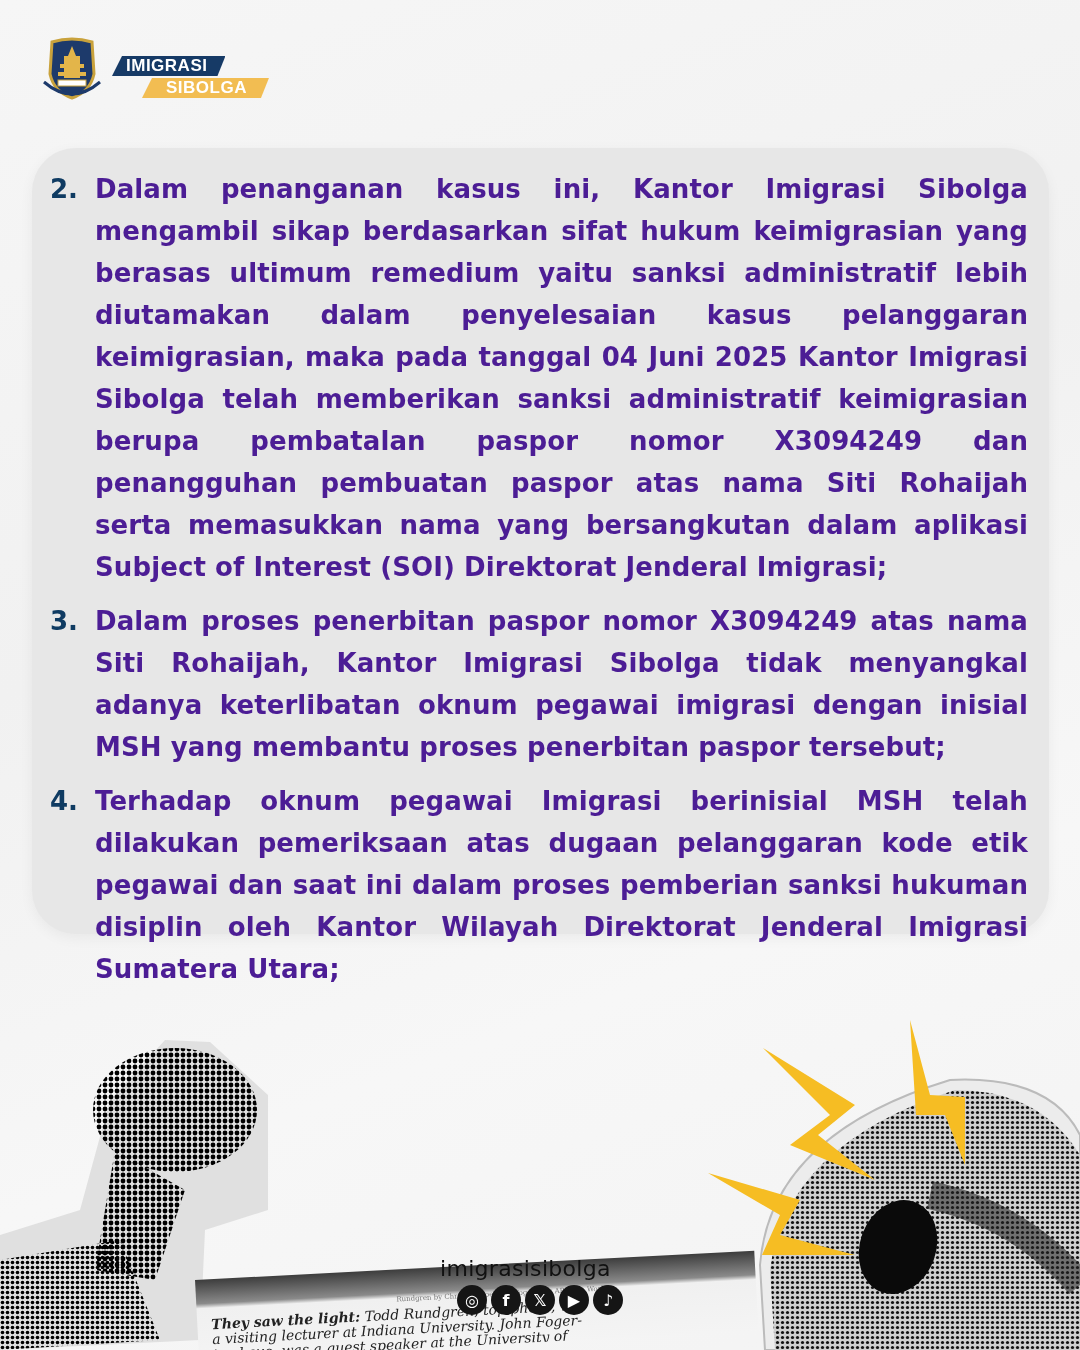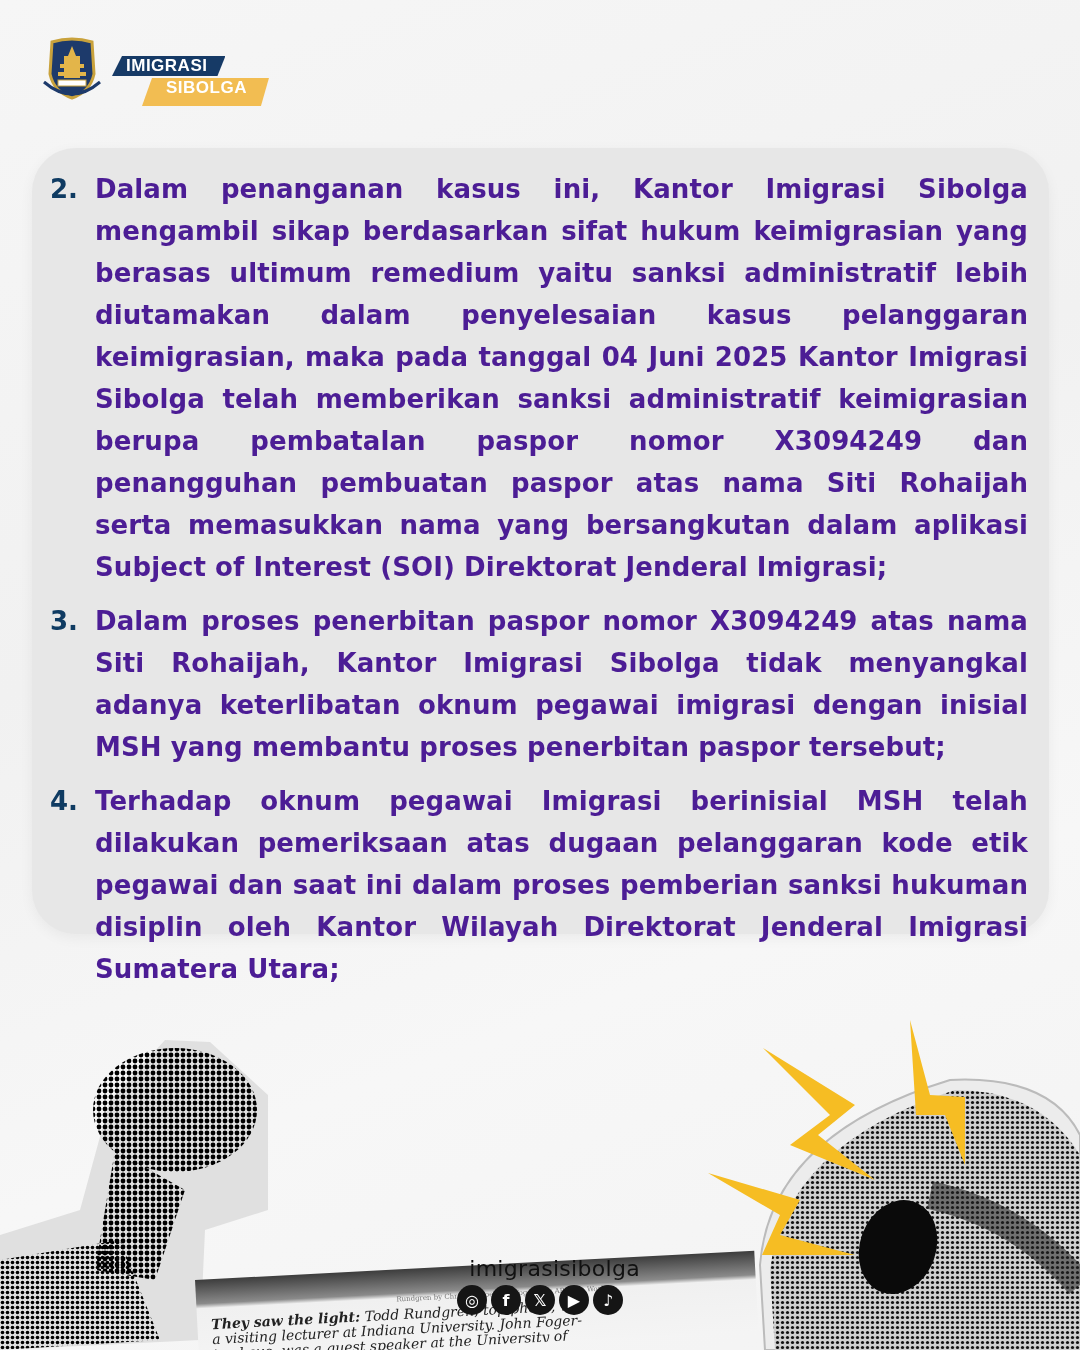--- a/index.html
+++ b/index.html
@@ -11,41 +11,41 @@
     .logo-wrap { position: absolute; left: 38px; top: 34px; display: flex; align-items: center; }
     .emblem { width: 68px; height: 70px; position: relative; }
     .brand { position: relative; margin-left: 6px; width: 150px; height: 50px; }
     .brand-top {
       position: absolute; left: 0; top: 12px; height: 20px; padding: 0 18px 0 14px;
       background: #163a66; color: #fff; font-family: "Liberation Sans", sans-serif; font-weight: bold;
       font-size: 17px; line-height: 20px; letter-spacing: 0.5px;
       clip-path: polygon(10px 0, 100% 0, calc(100% - 8px) 100%, 0 100%);
     }
     .brand-bottom {
-      position: absolute; left: 30px; top: 34px; height: 28px; padding: 0 22px 0 24px;
+      position: absolute; left: 30px; top: 34px; height: 20px; padding: 0 22px 0 24px;
       background: #f2bd52; color: #fff; font-family: "Liberation Sans", sans-serif; font-weight: bold;
       font-size: 17px; line-height: 20px; letter-spacing: 0.5px;
       clip-path: polygon(10px 0, 100% 0, calc(100% - 8px) 100%, 0 100%);
     }
     .card {
       position: absolute; left: 32px; top: 148px; width: 1017px; height: 786px;
       background: #e7e7e7; border-radius: 44px;
       box-shadow: 0 4px 14px rgba(0,0,0,0.05);
     }
     .list { position: absolute; left: 50px; top: 168px; width: 978px; }
     .item { display: flex; margin-bottom: 12px; }
     .num {
       width: 45px; flex: none; color: #0f3b62; font-weight: bold; font-size: 26px; line-height: 42px;
     }
     .txt {
       flex: 1; color: #4c1d95; font-weight: bold; font-size: 26px; line-height: 42px;
       text-align: justify; letter-spacing: 0.1px;
     }
     .deco { position: absolute; }
-    .footer { position: absolute; left: 440px; top: 1256px; width: 200px; text-align: right; }
+    .footer { position: absolute; left: 440px; top: 1256px; width: 200px; text-align: left; }
     .handle { font-size: 22px; color: #111; letter-spacing: 0.3px; }
     .socials { display: flex; justify-content: center; gap: 4px; margin-top: 4px; }
     .soc {
       width: 30px; height: 30px; border-radius: 50%; background: #151515; color: #fff;
       display: flex; align-items: center; justify-content: center; font-size: 16px; font-weight: bold;
     }
     .news {
       position: absolute; left: 195px; top: 1280px; width: 560px; height: 80px;
       background: linear-gradient(180deg, #3d3d3d 0%, #8a8a8a 30%, #f0f0f0 36%, #f4f4f4 100%);
       transform: rotate(-3deg); transform-origin: left top; overflow: hidden;

